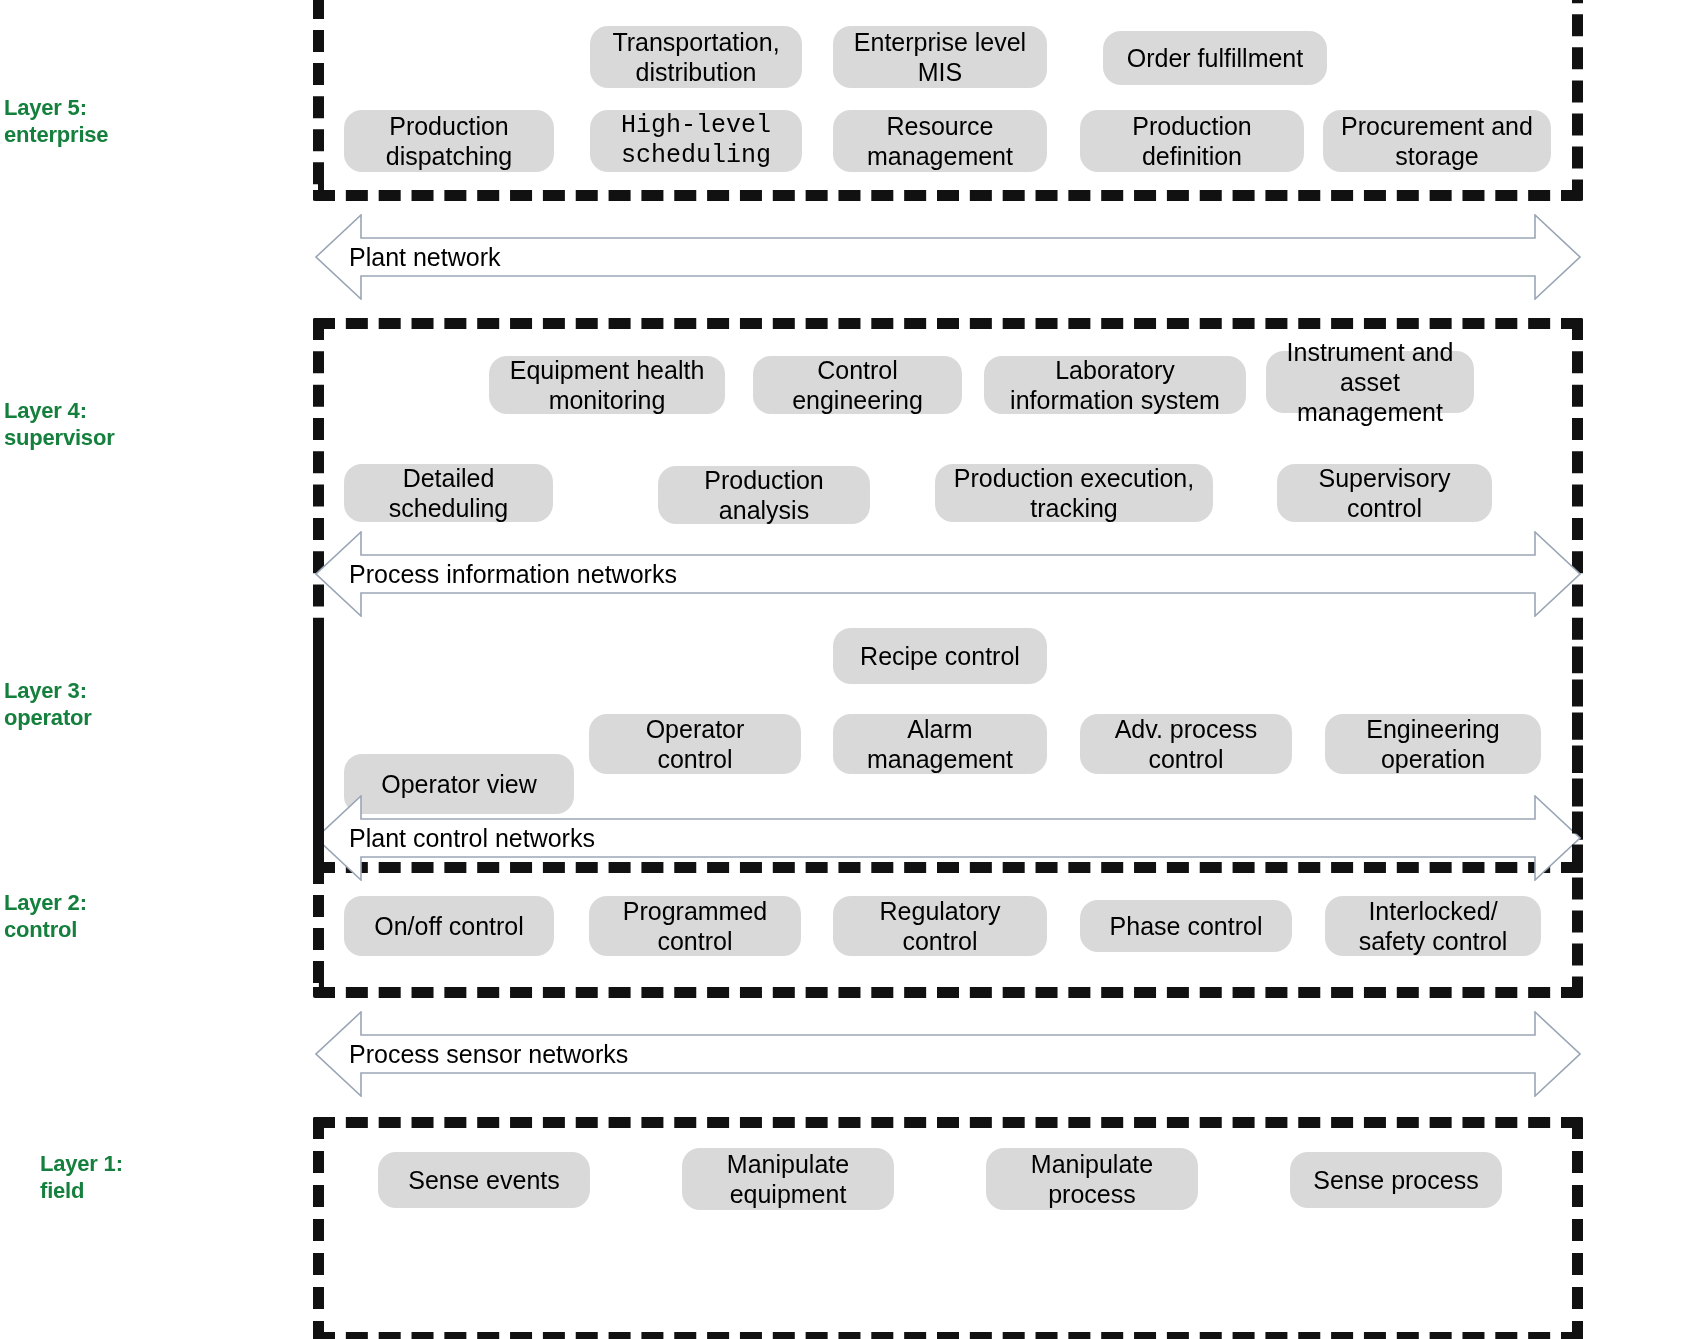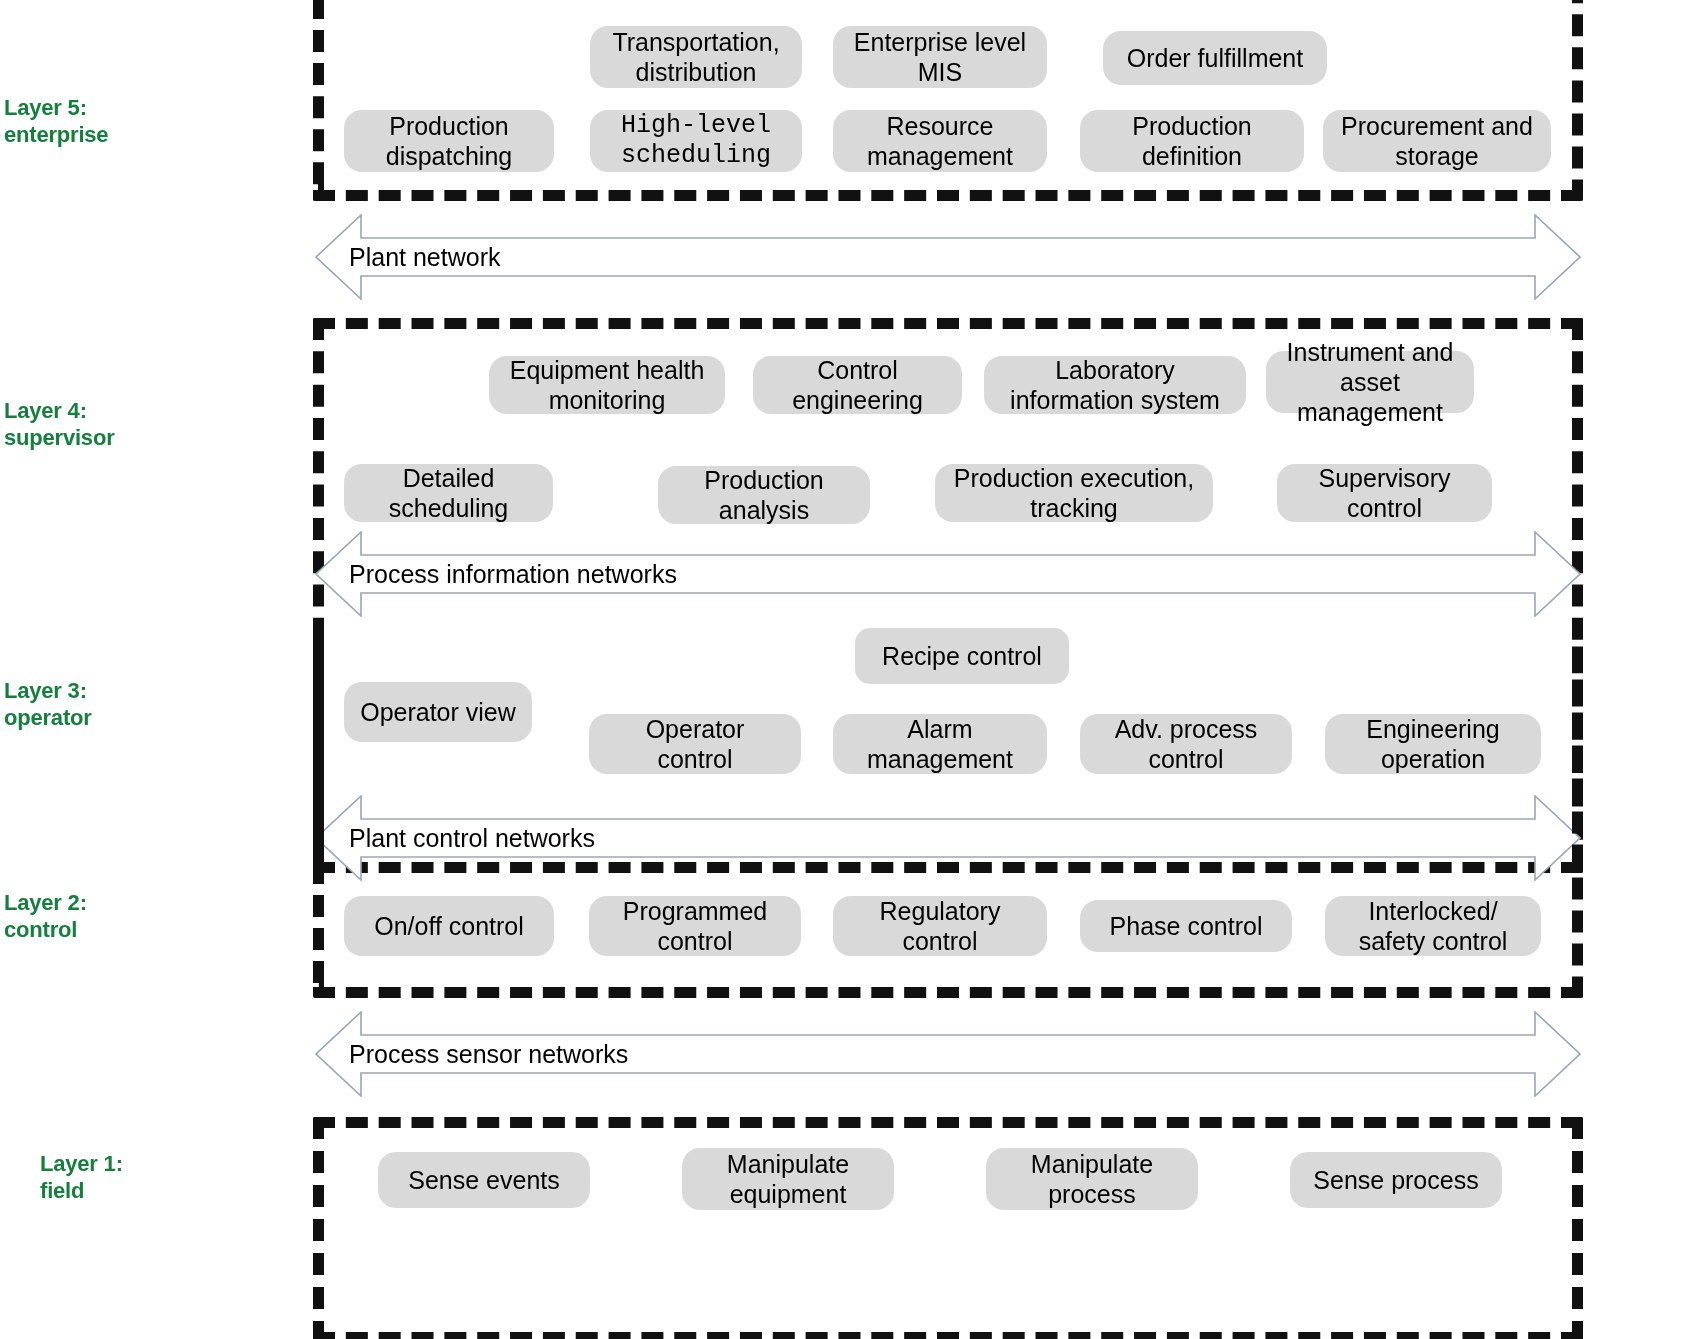--- a/index.html
+++ b/index.html
@@ -119,23 +119,23 @@
   <div class="netarrow" style="left:315px;top:531px;width:1266px;height:86px;">
     <svg viewBox="0 0 1266 86" preserveAspectRatio="none">
       <polygon points="46,1 46,24 1220,24 1220,1 1265,43 1220,85 1220,62 46,62 46,85 1,43" fill="#ffffff" stroke="#9aa6b5" stroke-width="1.6"></polygon>
     </svg>
     <span class="nlabel">Process information networks</span>
   </div>
 
   <div class="layer-label" style="left:4px;top:678px;">Layer 3:
 operator</div>
 
-  <div class="fbox" style="left:855px;top:628px;width:214px;height:56px;border-radius:15px;">Recipe control</div>
+  <div class="fbox" style="left:833px;top:628px;width:214px;height:56px;">Recipe control</div>
 
-  <div class="fbox" style="left:344px;top:682px;width:188px;height:60px;">Operator view</div>
+  <div class="fbox" style="left:344px;top:754px;width:230px;height:60px;">Operator view</div>
   <div class="fbox" style="left:589px;top:714px;width:212px;height:60px;">Operator
 control</div>
   <div class="fbox" style="left:833px;top:714px;width:214px;height:60px;">Alarm
 management</div>
   <div class="fbox" style="left:1080px;top:714px;width:212px;height:60px;">Adv. process
 control</div>
   <div class="fbox" style="left:1325px;top:714px;width:216px;height:60px;">Engineering
 operation</div>
 
   <div class="netarrow" style="left:315px;top:795px;width:1266px;height:86px;">

